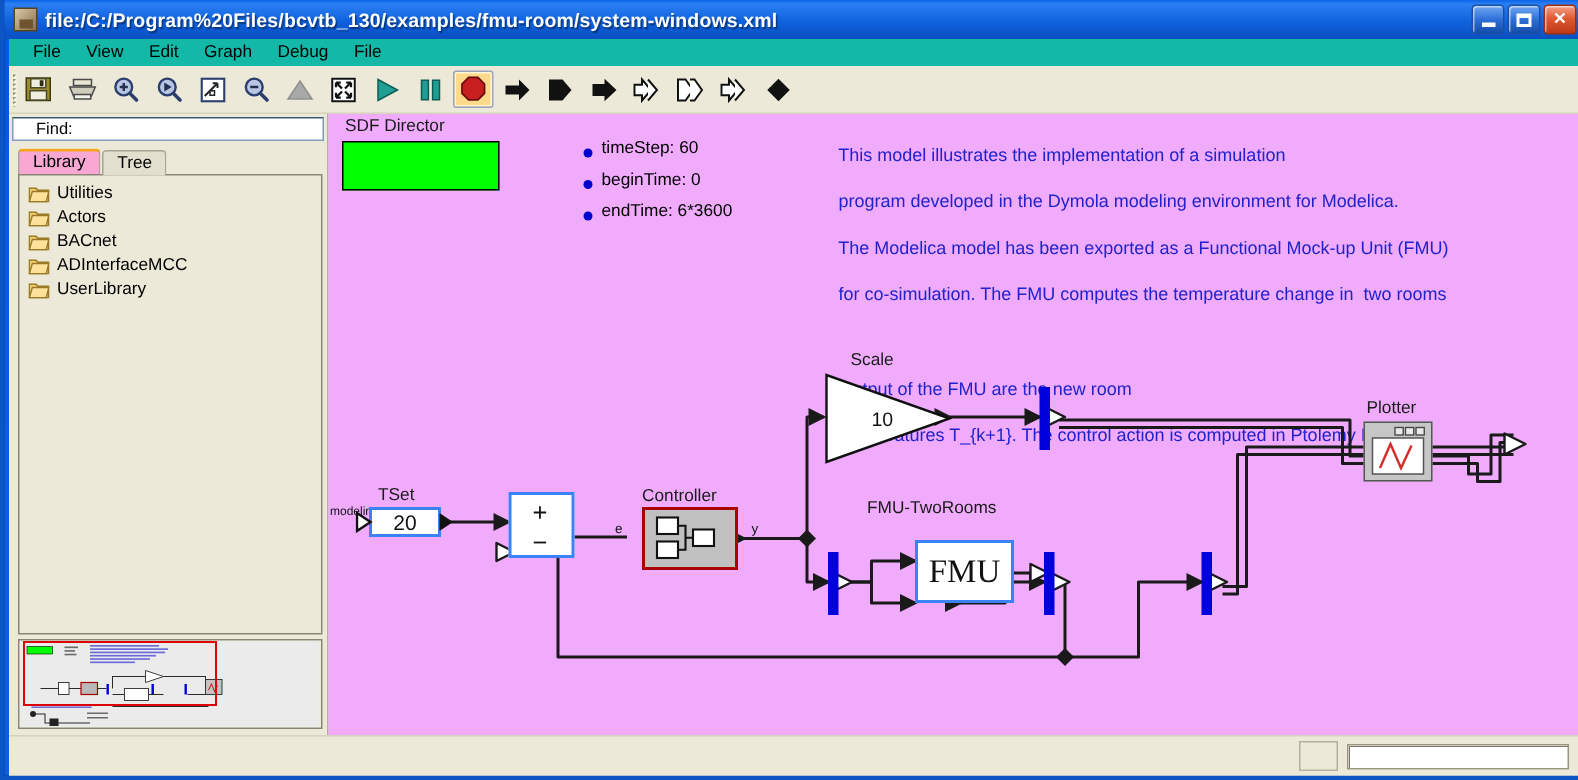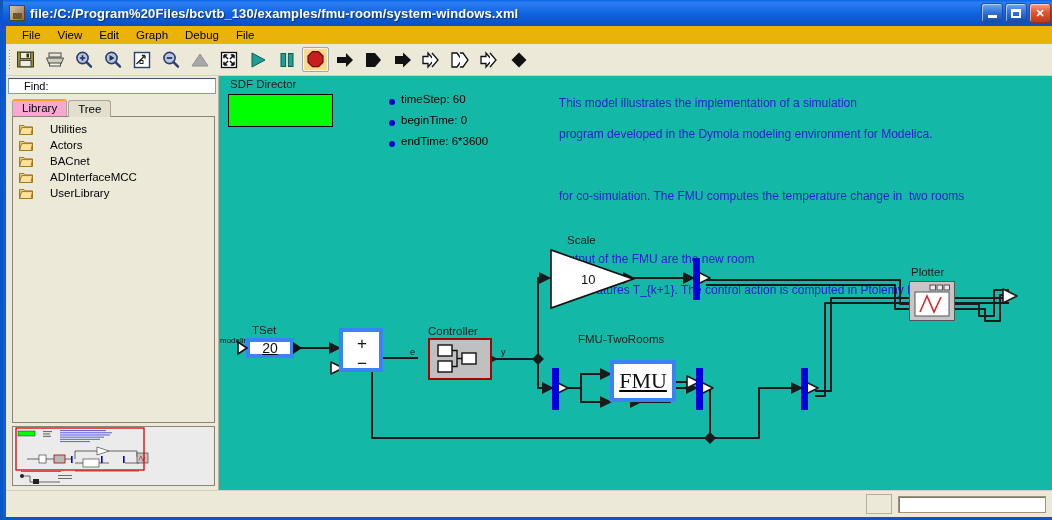--- a/index.html
+++ b/index.html
@@ -53,21 +53,21 @@
   .wbtn .minbar{width:9px;height:3px;background:#fff;margin-top:6px;}
   .wbtn .maxbox{width:10px;height:9px;border:2px solid #fff;border-top-width:3px;box-sizing:border-box;}
   
   #client{
     position:absolute;left:3px;top:26px;width:1046px;height:491px;
     background:#ece9d8;
     display:flex;flex-direction:column;
   }
   
   #menubar{
-    height:18px;background:#eab308;display:flex;align-items:center;
+    height:18px;background:#14b8a6;display:flex;align-items:center;
     padding-left:8px;
   }
   #menubar .mi{
     font-size:11.5px;color:#000;padding:1px 9px 1px 8px;cursor:default;
   }
   
   #toolbar{
     height:31px;background:#ece9d8;
     border-bottom:1px solid #d7d2bd;
     display:flex;align-items:center;padding-left:6px;gap:2px;
@@ -109,41 +109,41 @@
   .tab.active{
     background:#f9a8d4;border-top:2px solid #f5a623;top:0;padding-top:1px;
     z-index:2;
   }
   #libpane{
     margin:0 3px 3px 6px;flex:1;background:#ece9d8;
     border:1px solid #8b8579;box-sizing:border-box;overflow:hidden;
     display:flex;flex-direction:column;
   }
   .libitem{display:flex;align-items:center;height:16px;padding-left:6px;}
-  .libitem .fname{font-size:11.5px;color:#000;margin-left:17px;text-align:center;}
+  .libitem .fname{font-size:11.5px;color:#000;margin-left:5px;text-align:center;}
   #thumbbox{
     height:60px;margin:0 3px 4px 6px;background:#ece9d8;
     border:1px solid #8b8579;box-sizing:border-box;position:relative;overflow:hidden;
   }
   
-  #canvaswrap{flex:1;position:relative;background:#14b8a6;overflow:hidden;}
+  #canvaswrap{flex:1;position:relative;background:#f0abfc;overflow:hidden;}
   #canvas{position:absolute;left:0;top:0;width:834px;height:398px;}
   .lbl{position:absolute;font-size:11.5px;color:#1a1a1a;white-space:nowrap;}
   .note{
     position:absolute;color:#2222cc;font-size:12px;line-height:15.6px;white-space:pre;
   }
   .param{position:absolute;font-size:11.5px;color:#000;white-space:nowrap;}
   .bullet{
     position:absolute;width:6px;height:6px;border-radius:50%;background:#0000cc;
   }
   #director{
     position:absolute;background:#00ff00;border:1px solid #000;box-sizing:border-box;
   }
   .blk{position:absolute;box-sizing:border-box;}
-  .wbox{background:#fff;border:4px solid #3b82f6;text-decoration:underline;}
+  .wbox{background:#fff;border:2px solid #3b82f6;}
   .portbar{position:absolute;background:#0000dd;}
   
   #statusbar{
     height:26px;background:#ece9d8;display:flex;align-items:center;
     border-top:1px solid #d7d2bd;
   }
   #statusleft{flex:1;height:20px;margin:0 2px;}
   #statuscell{
     width:26px;height:20px;border:1px solid #b5b0a0;box-sizing:border-box;background:#ece9d8;
   }
@@ -430,21 +430,21 @@
           <div class="bullet" style="left:170px;top:23px;"></div>
           <div class="param" style="left:182px;top:17px;">timeStep: 60</div>
           <div class="bullet" style="left:170px;top:44px;"></div>
           <div class="param" style="left:182px;top:38px;">beginTime: 0</div>
           <div class="bullet" style="left:170px;top:65px;"></div>
           <div class="param" style="left:182px;top:59px;">endTime: 6*3600</div>
 
           <div class="note" style="left:300px;top:4px;">
             <span>This model illustrates the implementation of a simulation</span><br>
             <span>program developed in the Dymola modeling environment for Modelica.</span><br>
-            <br>
+            <span>The Modelica model has been exported as a Functional Mock-up Unit (FMU)</span><br>
             <span>for co-simulation. The FMU computes the temperature change in  two rooms</span><br>
             <br>
             <span>Output of the FMU are the new room</span><br>
             <span>temperatures T_{k+1}. The control action is computed in Ptolemy II.</span>
           </div>
 
           <svg width="834" height="398" style="position:absolute;left:0;top:0;">
             <g stroke="#1a1a1a" stroke-width="2" fill="none" stroke-linecap="butt" stroke-linejoin="round">
 
               <path d="M75 272 H120"></path>

